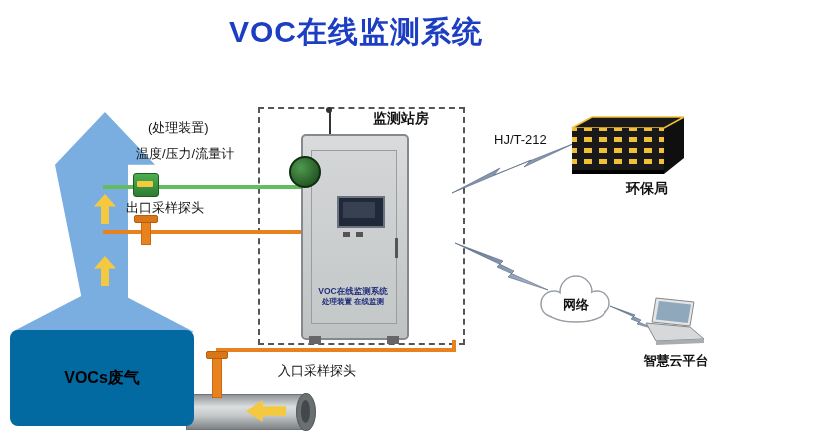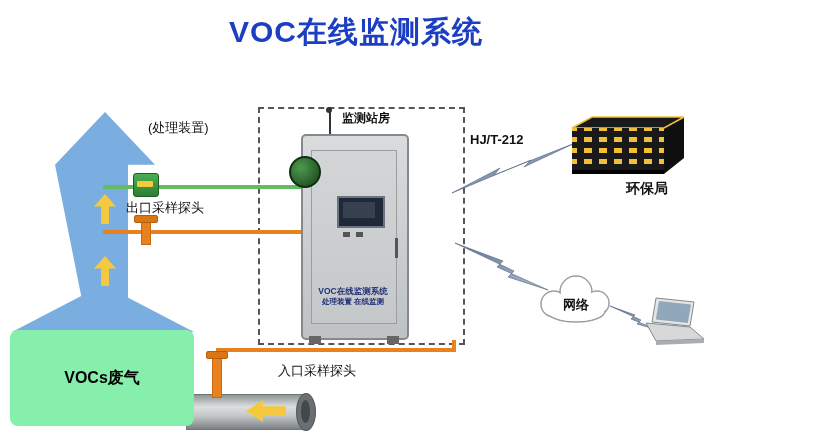--- a/index.html
+++ b/index.html
@@ -15,21 +15,21 @@
   
   .stack-arrow{
     position:absolute;left:55px;top:112px;width:100px;height:188px;background:#7AAEE0;z-index:1;
     clip-path:polygon(50% 0,100% 28%,73% 28%,73% 100%,27% 100%,0 28%);
   }
   .hood{
     position:absolute;left:12px;top:296px;width:182px;height:36px;background:#7AAEE0;z-index:1;
     clip-path:polygon(38% 0,62% 0,100% 100%,0 100%);
   }
   .device-box{
-    position:absolute;left:10px;top:330px;width:184px;height:96px;background:#86efac;
+    position:absolute;left:10px;top:330px;width:184px;height:96px;background:#0369a1;
     border-radius:8px;z-index:2;display:flex;flex-direction:column;align-items:center;justify-content:center;
   }
   .device-box span{font-size:16px;font-weight:bold;color:#000;line-height:1.45;}
   .up-arrow{
     position:absolute;width:22px;height:30px;background:#F5C93F;z-index:2;
     clip-path:polygon(50% 0,100% 42%,68% 42%,68% 100%,32% 100%,32% 42%,0 42%);
   }
   .a1{left:94px;top:194px;}
   .a2{left:94px;top:256px;}
   
@@ -94,22 +94,22 @@
   .overlay{position:absolute;left:0;top:0;z-index:1;pointer-events:none;}
   .building-svg{position:absolute;left:566px;top:112px;z-index:2;}
   .cloud-svg{position:absolute;left:532px;top:268px;z-index:3;}
   .laptop-svg{position:absolute;left:640px;top:296px;z-index:2;}
   
   .lbl{position:absolute;font-size:13px;color:#111;z-index:5;white-space:nowrap;}
   .lbl-standard{left:148px;top:119px;}
   .lbl-sensor{left:136px;top:145px;font-weight:500;}
   .lbl-outlet{left:126px;top:199px;font-weight:400;}
   .lbl-inlet{left:238px;top:362px;font-weight:500;margin-left:40px;}
-  .lbl-station{left:342px;top:110px;width:118px;font-size:12px;font-weight:bold;}
-  .lbl-protocol{left:470px;top:132px;font-weight:700;}
+  .lbl-station{left:342px;top:110px;width:118px;text-align:center;font-size:14px;font-weight:bold;}
+  .lbl-protocol{left:494px;top:132px;font-weight:400;}
   .lbl-epa{left:588px;top:180px;width:80px;text-align:right;font-size:14px;font-weight:bold;}
   .lbl-platform{left:630px;top:352px;width:92px;text-align:center;font-size:13px;font-weight:bold;}
 </style>
 </head>
 <body>
 
 <div class="canvas">
 
   <h1 class="title">VOC在线监测系统</h1>
 
@@ -196,19 +196,21 @@
   </svg>
 
   <svg class="laptop-svg" width="72" height="56" viewBox="0 0 72 56">
     <polygon points="16,2 54,6 50,30 12,26" fill="#e3e5e6" stroke="#85898b"></polygon>
     <polygon points="19,5 51,8.5 47.8,27 15.8,23.5" fill="#8fa8bc"></polygon>
     <polygon points="6,27 50,31 64,43 16,45" fill="#d6d8d9" stroke="#85898b"></polygon>
     <polygon points="16,45 64,43 64,47 16,49" fill="#a9adb0"></polygon>
   </svg>
 
   <span class="lbl lbl-standard">(处理装置)</span>
+  <span class="lbl lbl-sensor">温度/压力/流量计</span>
   <span class="lbl lbl-outlet">出口采样探头</span>
   <span class="lbl lbl-inlet">入口采样探头</span>
   <span class="lbl lbl-station">监测站房</span>
   <span class="lbl lbl-protocol">HJ/T-212</span>
   <span class="lbl lbl-epa">环保局</span>
+  <span class="lbl lbl-platform">智慧云平台</span>
 
 </div>
 
 </body></html>

